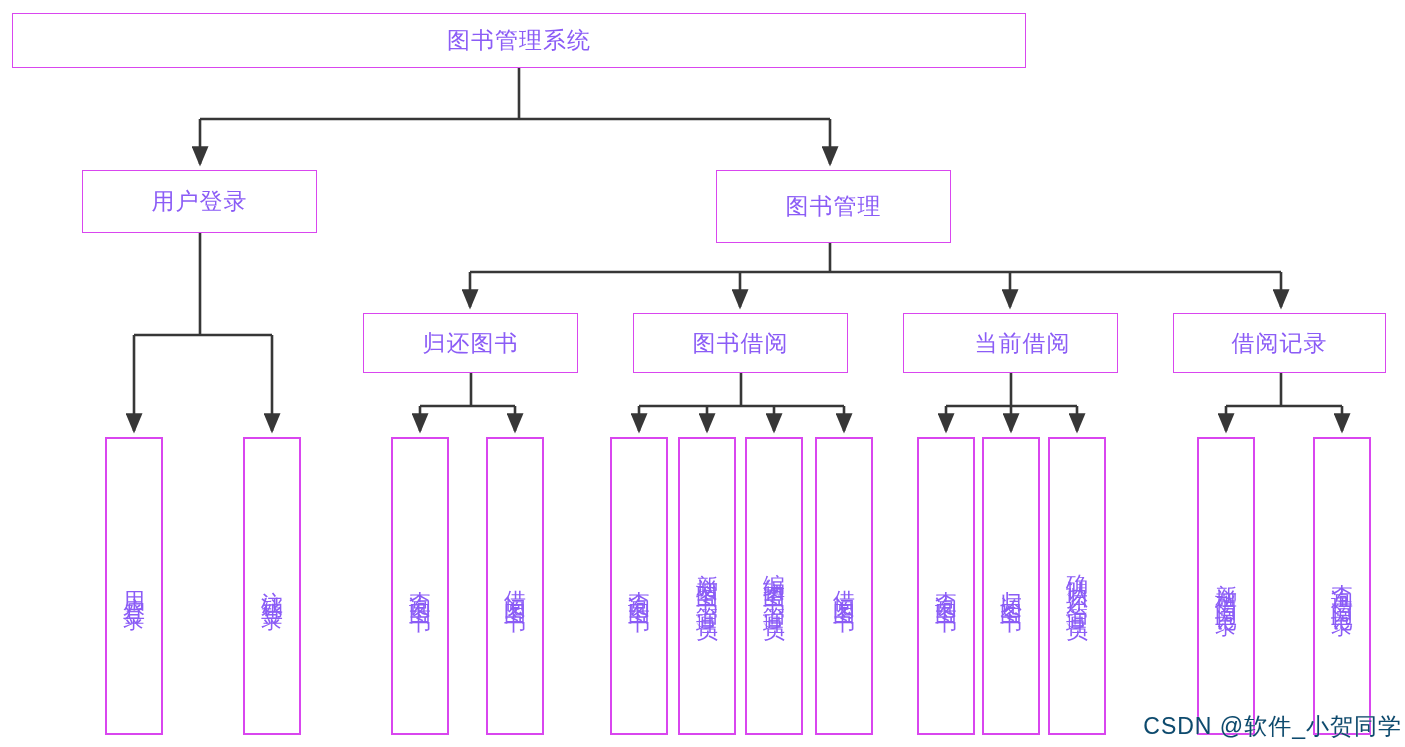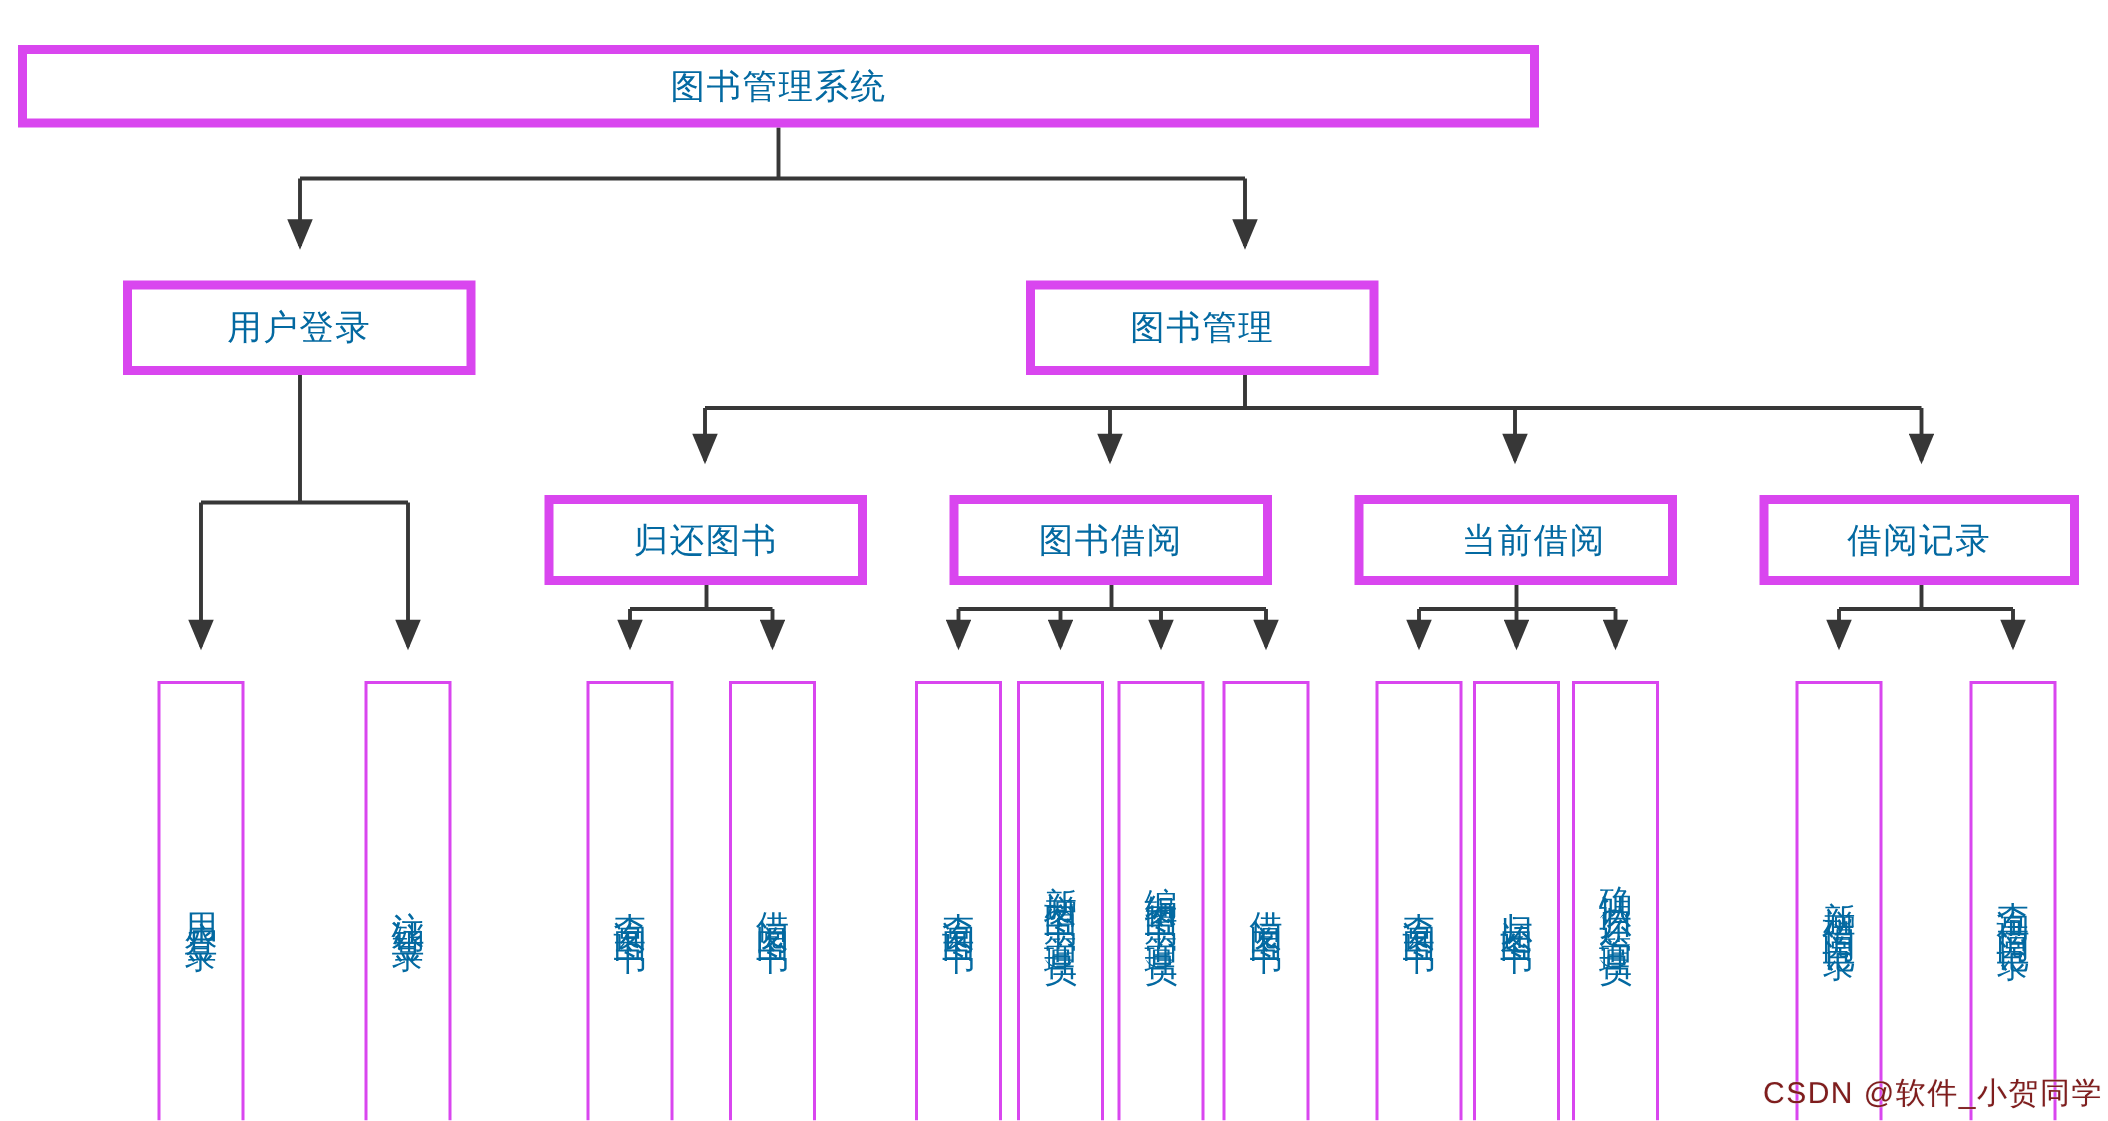--- a/index.html
+++ b/index.html
@@ -27,43 +27,42 @@
     stroke: #373737;
     stroke-width: 2.6;
   }
   .ln.arrow {
     marker-end: url(#arrowhead);
   }
   .node {
     position: absolute;
     box-sizing: border-box;
     background: #ffffff;
-    border: 6px solid #d946ef;
+    border: 1px solid #d946ef;
     display: flex;
     align-items: center;
     justify-content: center;
-    color: #0369a1;
+    color: #8b5cf6;
     font-size: 23px;
     letter-spacing: 1px;
     white-space: nowrap;
-    margin-top: 17px;
   }
   .node.vert {
     border-width: 2.5px;
     font-size: 22px;
     letter-spacing: 0.3em;
     writing-mode: vertical-rl;
     line-height: 1;
   }
   .watermark {
     position: absolute;
     right: 3px;
     bottom: 5px;
-    font-size: 20px;
-    color: #7f1d1d;
+    font-size: 23px;
+    color: #0c4a6e;
     letter-spacing: 1px;
     text-shadow: 0 0 1px #e0e0e0;
     white-space: nowrap;
   }
 </style>
 </head>
 <body>
 
 <div class="canvas">
 
@@ -104,21 +103,21 @@
     <path class="ln arrow" d="M1077 406 V431"></path>
 
     <path class="ln" d="M1281 373 V406 M1226 406 H1342"></path>
     <path class="ln arrow" d="M1226 406 V431"></path>
     <path class="ln arrow" d="M1342 406 V431"></path>
   </svg>
 
   <div class="node" style="left:12px; top:13px; width:1014px; height:55px;">图书管理系统</div>
 
   <div class="node" style="left:82px; top:170px; width:235px; height:63px;">用户登录</div>
-  <div class="node" style="left:684px; top:170px; width:235px; height:63px;">图书管理</div>
+  <div class="node" style="left:716px; top:170px; width:235px; height:73px;">图书管理</div>
 
   <div class="node" style="left:363px; top:313px; width:215px; height:60px;">归还图书</div>
   <div class="node" style="left:633px; top:313px; width:215px; height:60px;">图书借阅</div>
   <div class="node" style="left:903px; top:313px; width:215px; height:60px;padding-left:24px;">当前借阅</div>
   <div class="node" style="left:1173px; top:313px; width:213px; height:60px;">借阅记录</div>
 
   <div class="node vert" style="left:105px; top:437px; width:58px; height:298px;">用户登录</div>
   <div class="node vert" style="left:243px; top:437px; width:58px; height:298px;">注销登录</div>
 
   <div class="node vert" style="left:391px; top:437px; width:58px; height:298px;">查询图书</div>

